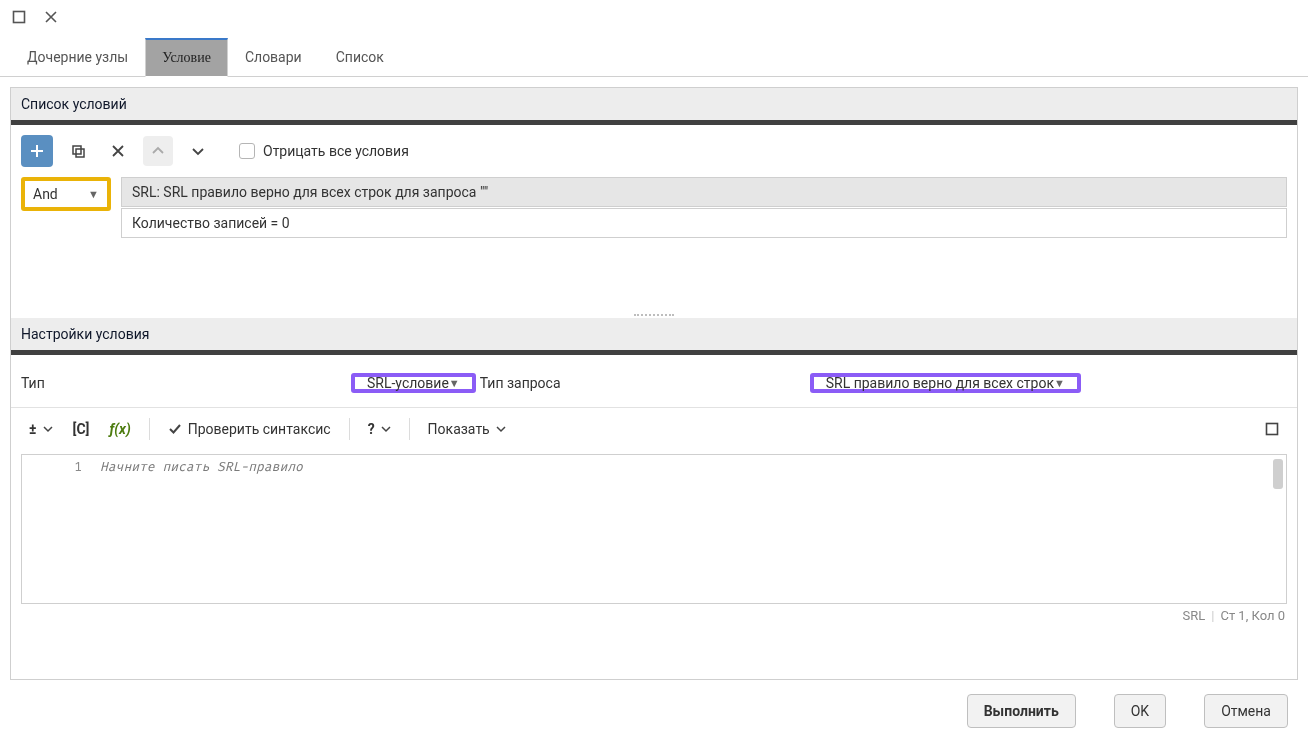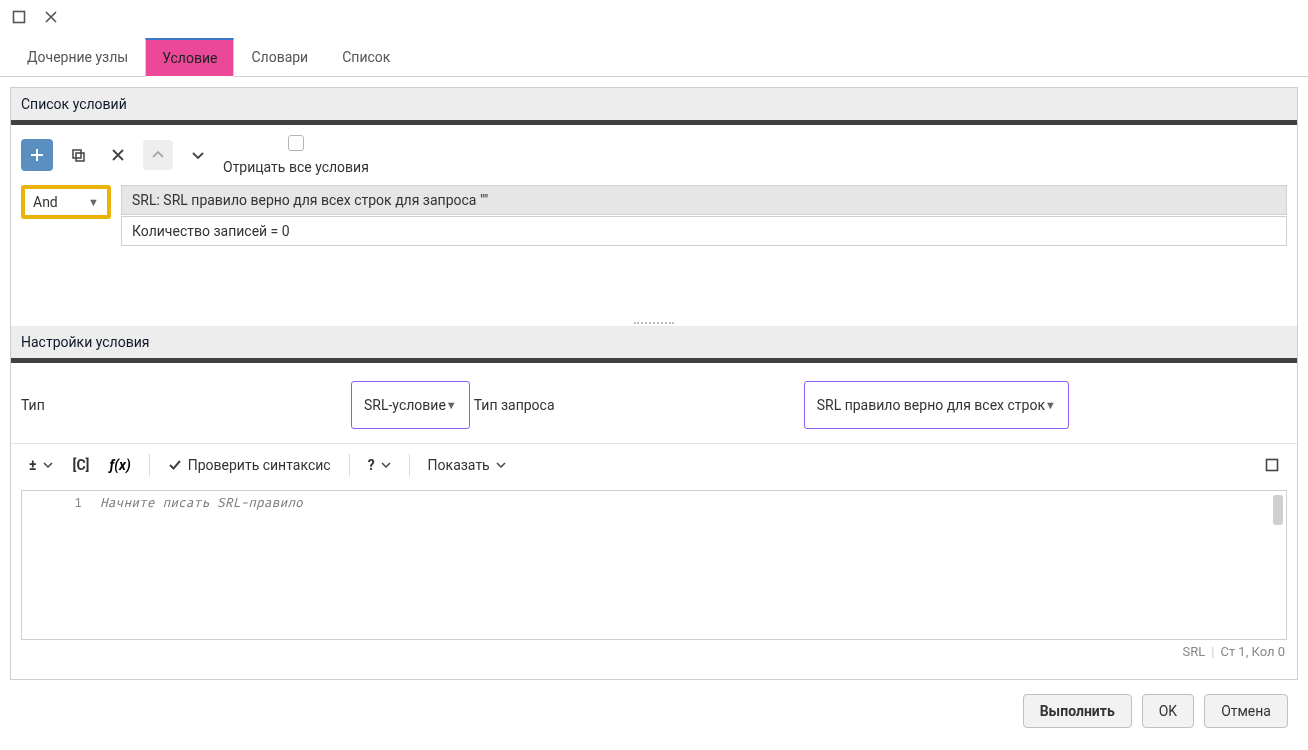--- a/index.html
+++ b/index.html
@@ -27,21 +27,21 @@
     
     .tabs{
       display:flex; border-bottom:1px solid #d0d0d0; padding-left:10px; margin-top:6px;
     }
     .tab{
       padding:10px 16px; cursor:pointer; color:#555; border:1px solid transparent;
       border-bottom:none; margin-bottom:-1px;
     }
     .tab.active{
       border:1px solid #d0d0d0; border-top:2px solid #3a79c9; border-bottom:1px solid #fff;
-      background:#ec4899; color:#222;
+      background:#a3a3a3; color:#222;font-family:Liberation Serif, serif;
     }
 
     
     .content{padding:10px; display:flex; flex-direction:column; flex:1; gap:4px; min-height:0;}
     .main-box{
       border:1px solid #cfcfcf; display:flex; flex-direction:column; min-height:0; flex:1;
       background:#fff;
     }
     .section-hdr{
       background:#ededed; border-bottom:5px solid #404040; padding:8px 10px; font-size:14px; color:#0f172a;
@@ -54,21 +54,21 @@
       display:flex;align-items:center;justify-content:center; cursor:pointer;
     }
     .btn-add svg{stroke:#fff;}
     .tb-btn{
       width:30px;height:30px;border-radius:4px;
       display:flex;align-items:center;justify-content:center; cursor:pointer; color:#444;
     }
     .tb-btn svg{width:16px;height:16px;stroke:#444;}
     .tb-btn.disabled{background:#eee; color:#aaa;}
     .tb-btn.disabled svg{stroke:#aaa;}
-    .chk-row{display:flex; align-items:center; gap:8px; flex-direction:column;}
+    .chk-row{display:flex; align-items:center; gap:8px; margin-left:16px;}
     .chk{
       width:16px;height:16px;border:1px solid #b5b5b5;border-radius:3px;background:#fff;
     }
     .chk-lbl{color:#333;}
 
     
     .cond-body{padding:0 10px 14px 10px; display:flex; gap:10px;}
     .op-select{
       width:90px; height:34px; border:4px solid #eab308; border-radius:3px;
       display:flex; align-items:center; justify-content:space-between;
@@ -82,21 +82,21 @@
     .cond-row.selected{background:#e6e6e6;}
 
     .splitter{height:6px; display:flex; justify-content:center; align-items:center;}
     .splitter .dots{width:40px;height:3px; border-top:2px dotted #bdbdbd;}
 
     
     .form-rows{padding:10px; display:flex; flex-direction:row; gap:4px;margin-top:8px;}
     .form-row{display:flex; align-items:center;}
     .form-row .lbl{width:330px; color:#333;}
     .select-wide{
-      flex:1; height:48px; border:1px solid #8b5cf6; border-radius:3px;
+      flex:1; height:20px; border:4px solid #8b5cf6; border-radius:3px;
       display:flex; align-items:center; justify-content:space-between;
       padding:0 12px; background:#fff; cursor:pointer;
     }
     .select-wide .chev{font-size:11px;color:#666;}
 
     
     .ed-toolbar{
       display:flex; align-items:center; border-top:1px solid #e2e2e2; padding:6px 10px;
       gap:4px; margin-top:4px;
     }
@@ -126,21 +126,21 @@
     }
     .ed-status .pipe{color:#ccc;}
 
     
     .footer{
       display:flex; justify-content:flex-end; gap:10px; padding:10px 10px 12px 10px;
     }
     .btn{
       height:34px; padding:0 16px; border:1px solid #bfbfbf; border-radius:4px;
       background:#f2f2f2; display:flex; align-items:center; justify-content:center;
-      cursor:pointer; font-size:14px;
+      cursor:pointer; font-size:14px;margin-left:28px;
     }
     .btn.default{font-weight:bold;}
 
     .top-pane{display:flex; flex-direction:column;}
     .bottom-pane{display:flex; flex-direction:column; flex:1; min-height:0;}
   </style>
 </head>
 <body>
 
 <div class="title-bar">
@@ -245,21 +245,21 @@
         <div class="ed-btn">
           <span class="glyph">±</span>
           <svg width="10" height="10" viewBox="0 0 10 10" fill="none" stroke-width="1.5">
               <path d="M1 3l4 4 4-4"></path>
             </svg>
         </div>
         <div class="ed-btn">
           <span class="glyph">[C]</span>
         </div>
         <div class="ed-btn fx">
-          <span class="glyph" style="color:#000000">ƒ(x)</span>
+          <span class="glyph" style="color:#4d7c0f">ƒ(x)</span>
         </div>
         <div class="ed-sep"></div>
         <div class="ed-btn">
           <svg width="14" height="14" viewBox="0 0 14 14" fill="none" stroke="#333" stroke-width="2">
               <path d="M2 7l3.5 3.5L12 3"></path>
             </svg>
           <span>Проверить синтаксис</span>
         </div>
         <div class="ed-sep"></div>
         <div class="ed-btn">

